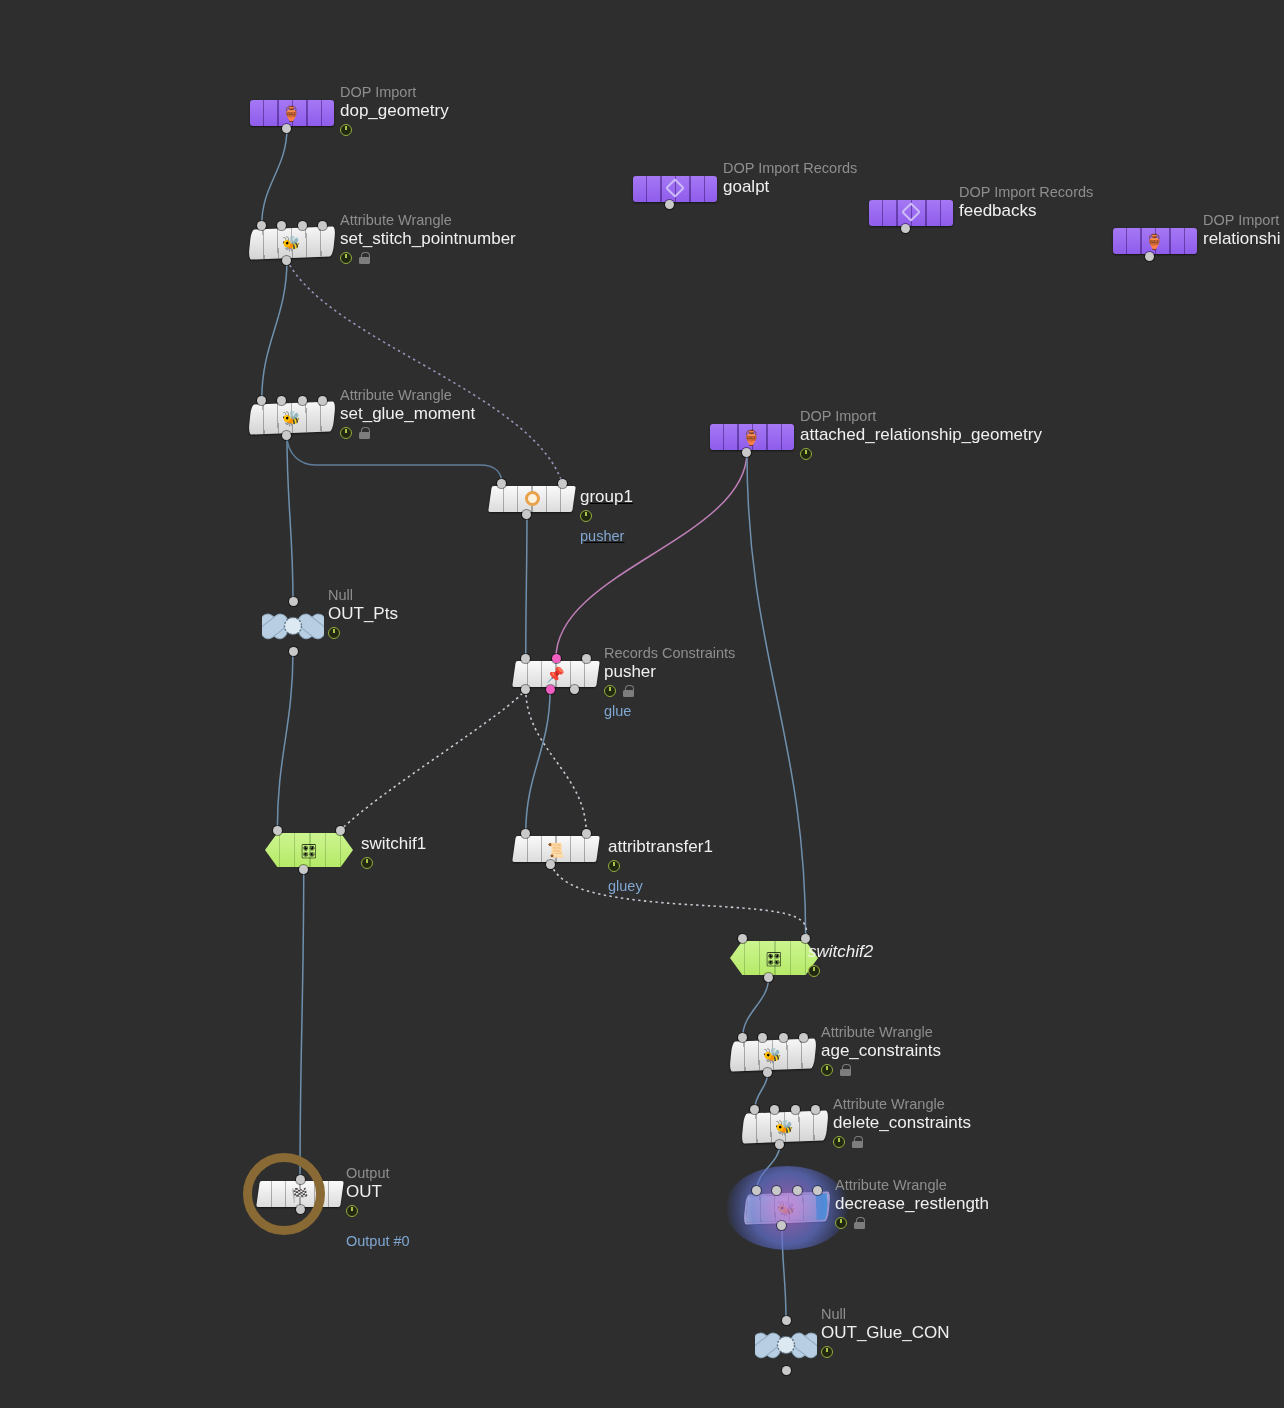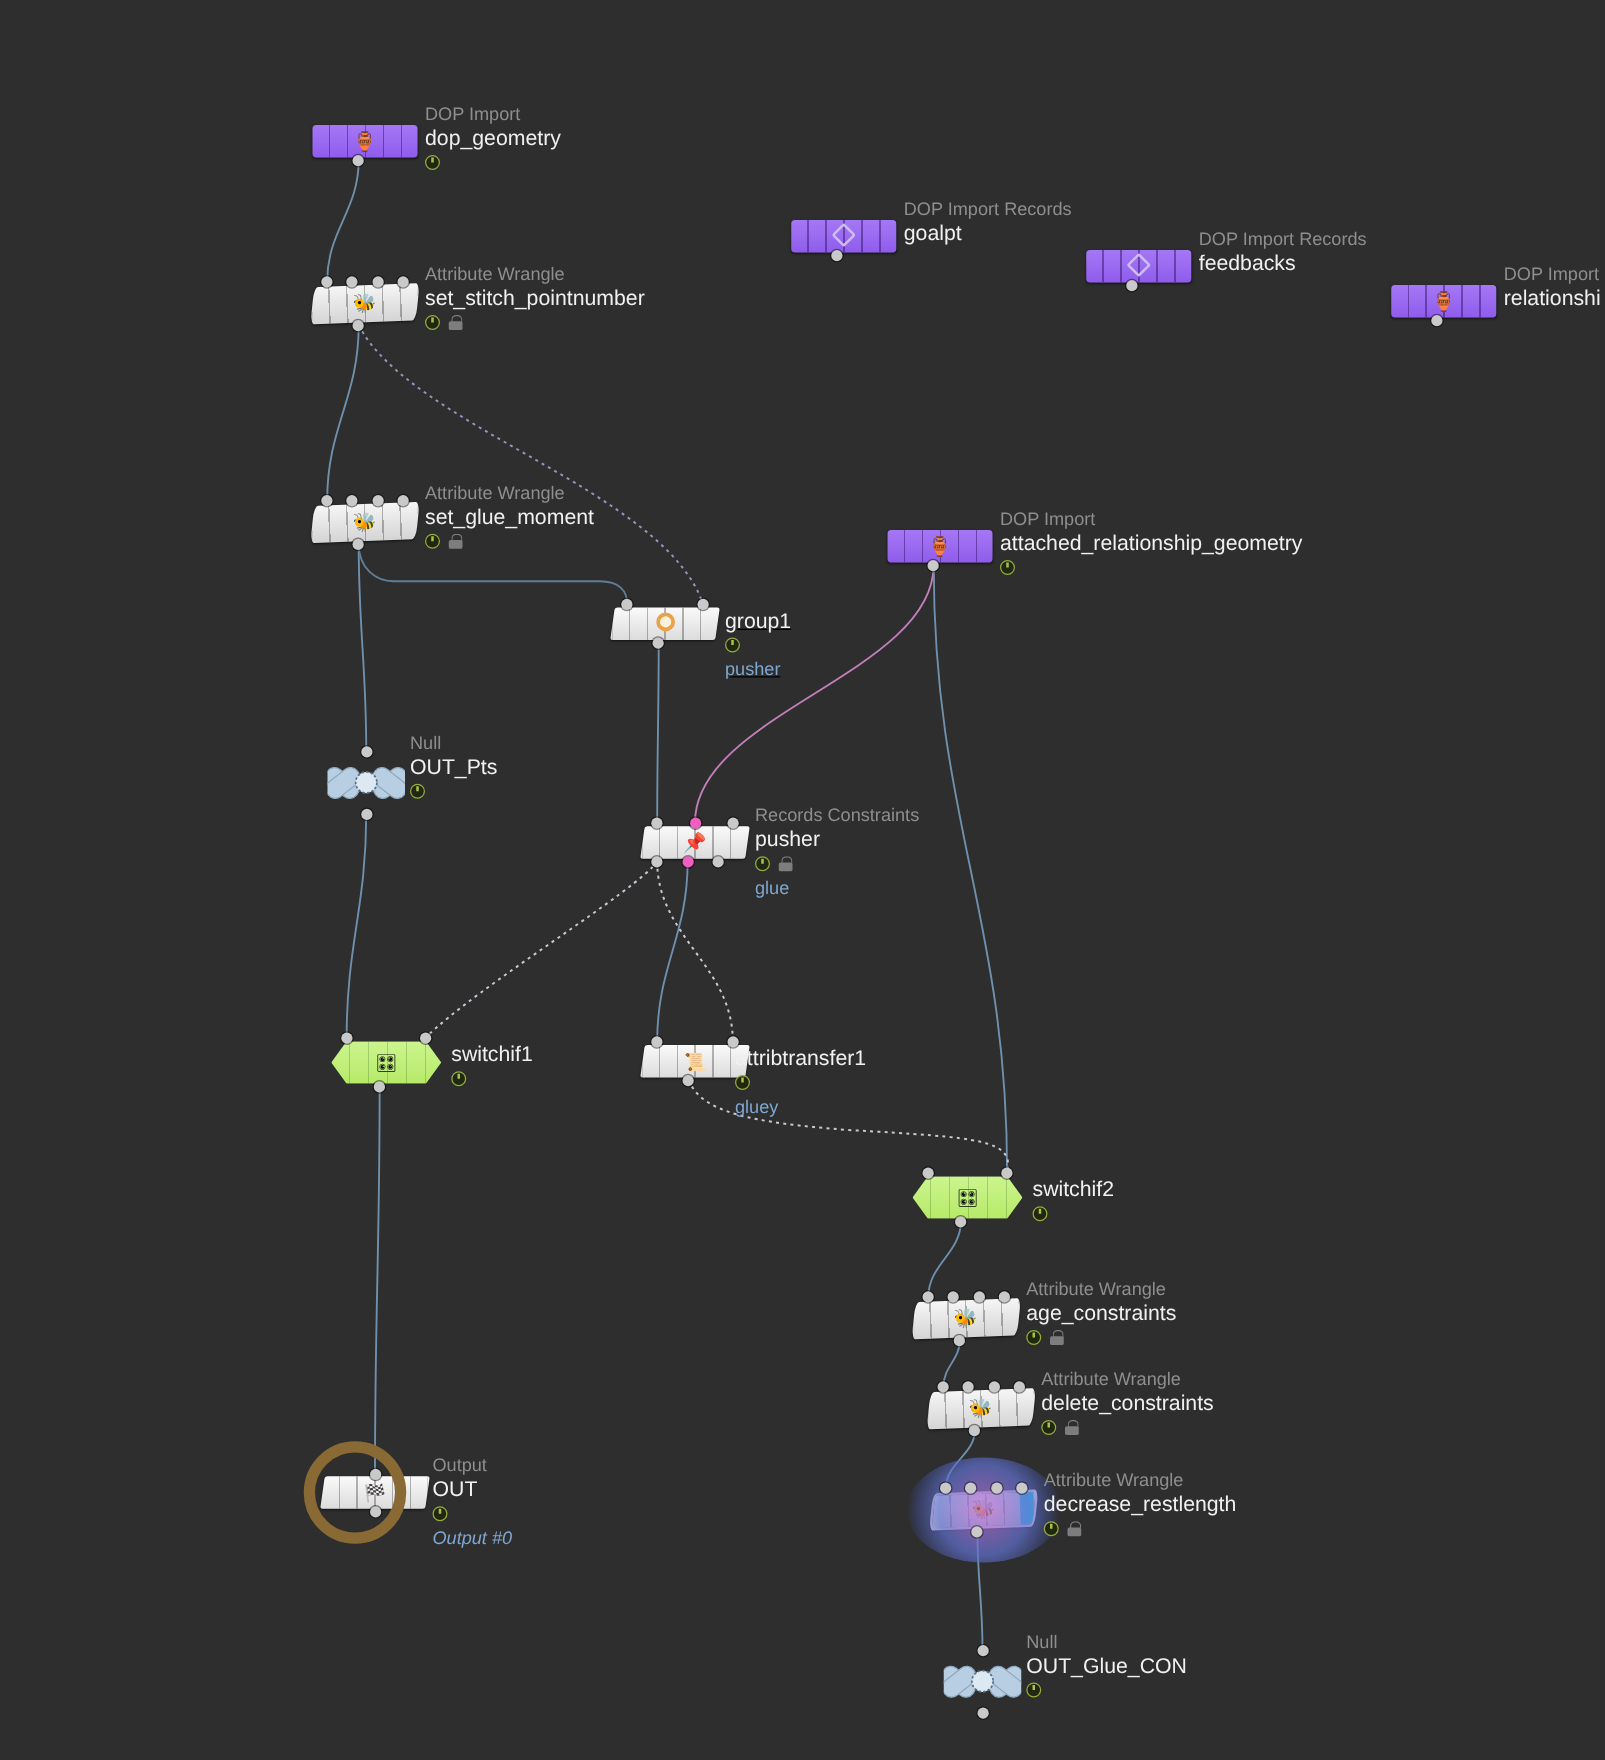--- a/index.html
+++ b/index.html
@@ -357,39 +357,39 @@
       <div class="node sop" style="left: 514px; top: 836px;">
         <div class="nbody">
           <div class="inner">
             <div class="stripes"></div>
             <div class="glyph"><span style="font-size:14px">📜</span></div>
           </div>
         </div>
         <div class="dot" style="left: 7.26px; top: -7.5px;"></div>
         <div class="dot" style="left: 67.74px; top: -7.5px;"></div>
         <div class="dot" style="left: 32.46px; top: 23.5px;"></div>
-        <div class="lbl" style="left: 74px; top: 0px;">
+        <div class="lbl" style="left: 94px; top: 0px;">
           <div class="lname">attribtransfer1</div>
           <div class="badges">
             <div class="bdg clock"></div>
           </div>
           <div class="lsub" style="margin-top: 6px;">gluey</div>
         </div>
       </div>
       <div class="node switchnode" style="left: 730px; top: 941px;">
         <div class="nbody">
           <div class="inner">
             <div class="stripes"></div>
             <div class="glyph"><span style="font-size:14px">🎛</span></div>
           </div>
         </div>
         <div class="dot" style="left: 7.82px; top: -7.5px;"></div>
         <div class="dot" style="left: 71.18px; top: -7.5px;"></div>
         <div class="dot" style="left: 34.22px; top: 31.5px;"></div>
-        <div class="lbl" style="left: 96px; top: 0px;">
+        <div class="lbl" style="left: 78px; top: 0px; font-style: italic;">
           <div class="lname">switchif2</div>
           <div class="badges">
             <div class="bdg clock"></div>
           </div>
         </div>
       </div>
       <div class="node wrangle sop" style="left: 731px; top: 1040px;">
         <div class="nbody">
           <div class="inner">
             <div class="stripes"></div>
@@ -463,21 +463,21 @@
           </div>
         </div>
         <div class="dot" style="left: 37.5px; top: -6.5px;"></div>
         <div class="dot" style="left: 37.5px; top: 23.5px;"></div>
         <div class="lbl" style="left: 88px; top: -16px;">
           <div class="ltype">Output</div>
           <div class="lname">OUT</div>
           <div class="badges">
             <div class="bdg clock"></div>
           </div>
-          <div class="lsub" style="margin-top: 6px; font-style: italic;">Output #0</div>
+          <div class="lsub" style="margin-top: 16px;">Output #0</div>
         </div>
       </div>
       <div class="node sop" style="left: 755px; top: 1322px;">
         <svg class="nullshape" viewBox="0 0 62 46">
           <g fill="#b8cfe3" stroke="#8fa9bd" stroke-width="1">
             <rect x="-3" y="16" width="30" height="15" rx="7" transform="rotate(38 12 23)"></rect>
             <rect x="35" y="16" width="30" height="15" rx="7" transform="rotate(-38 50 23)"></rect>
             <rect x="-3" y="16" width="30" height="15" rx="7" transform="rotate(-38 12 23)"></rect>
             <rect x="35" y="16" width="30" height="15" rx="7" transform="rotate(38 50 23)"></rect>
           </g>

